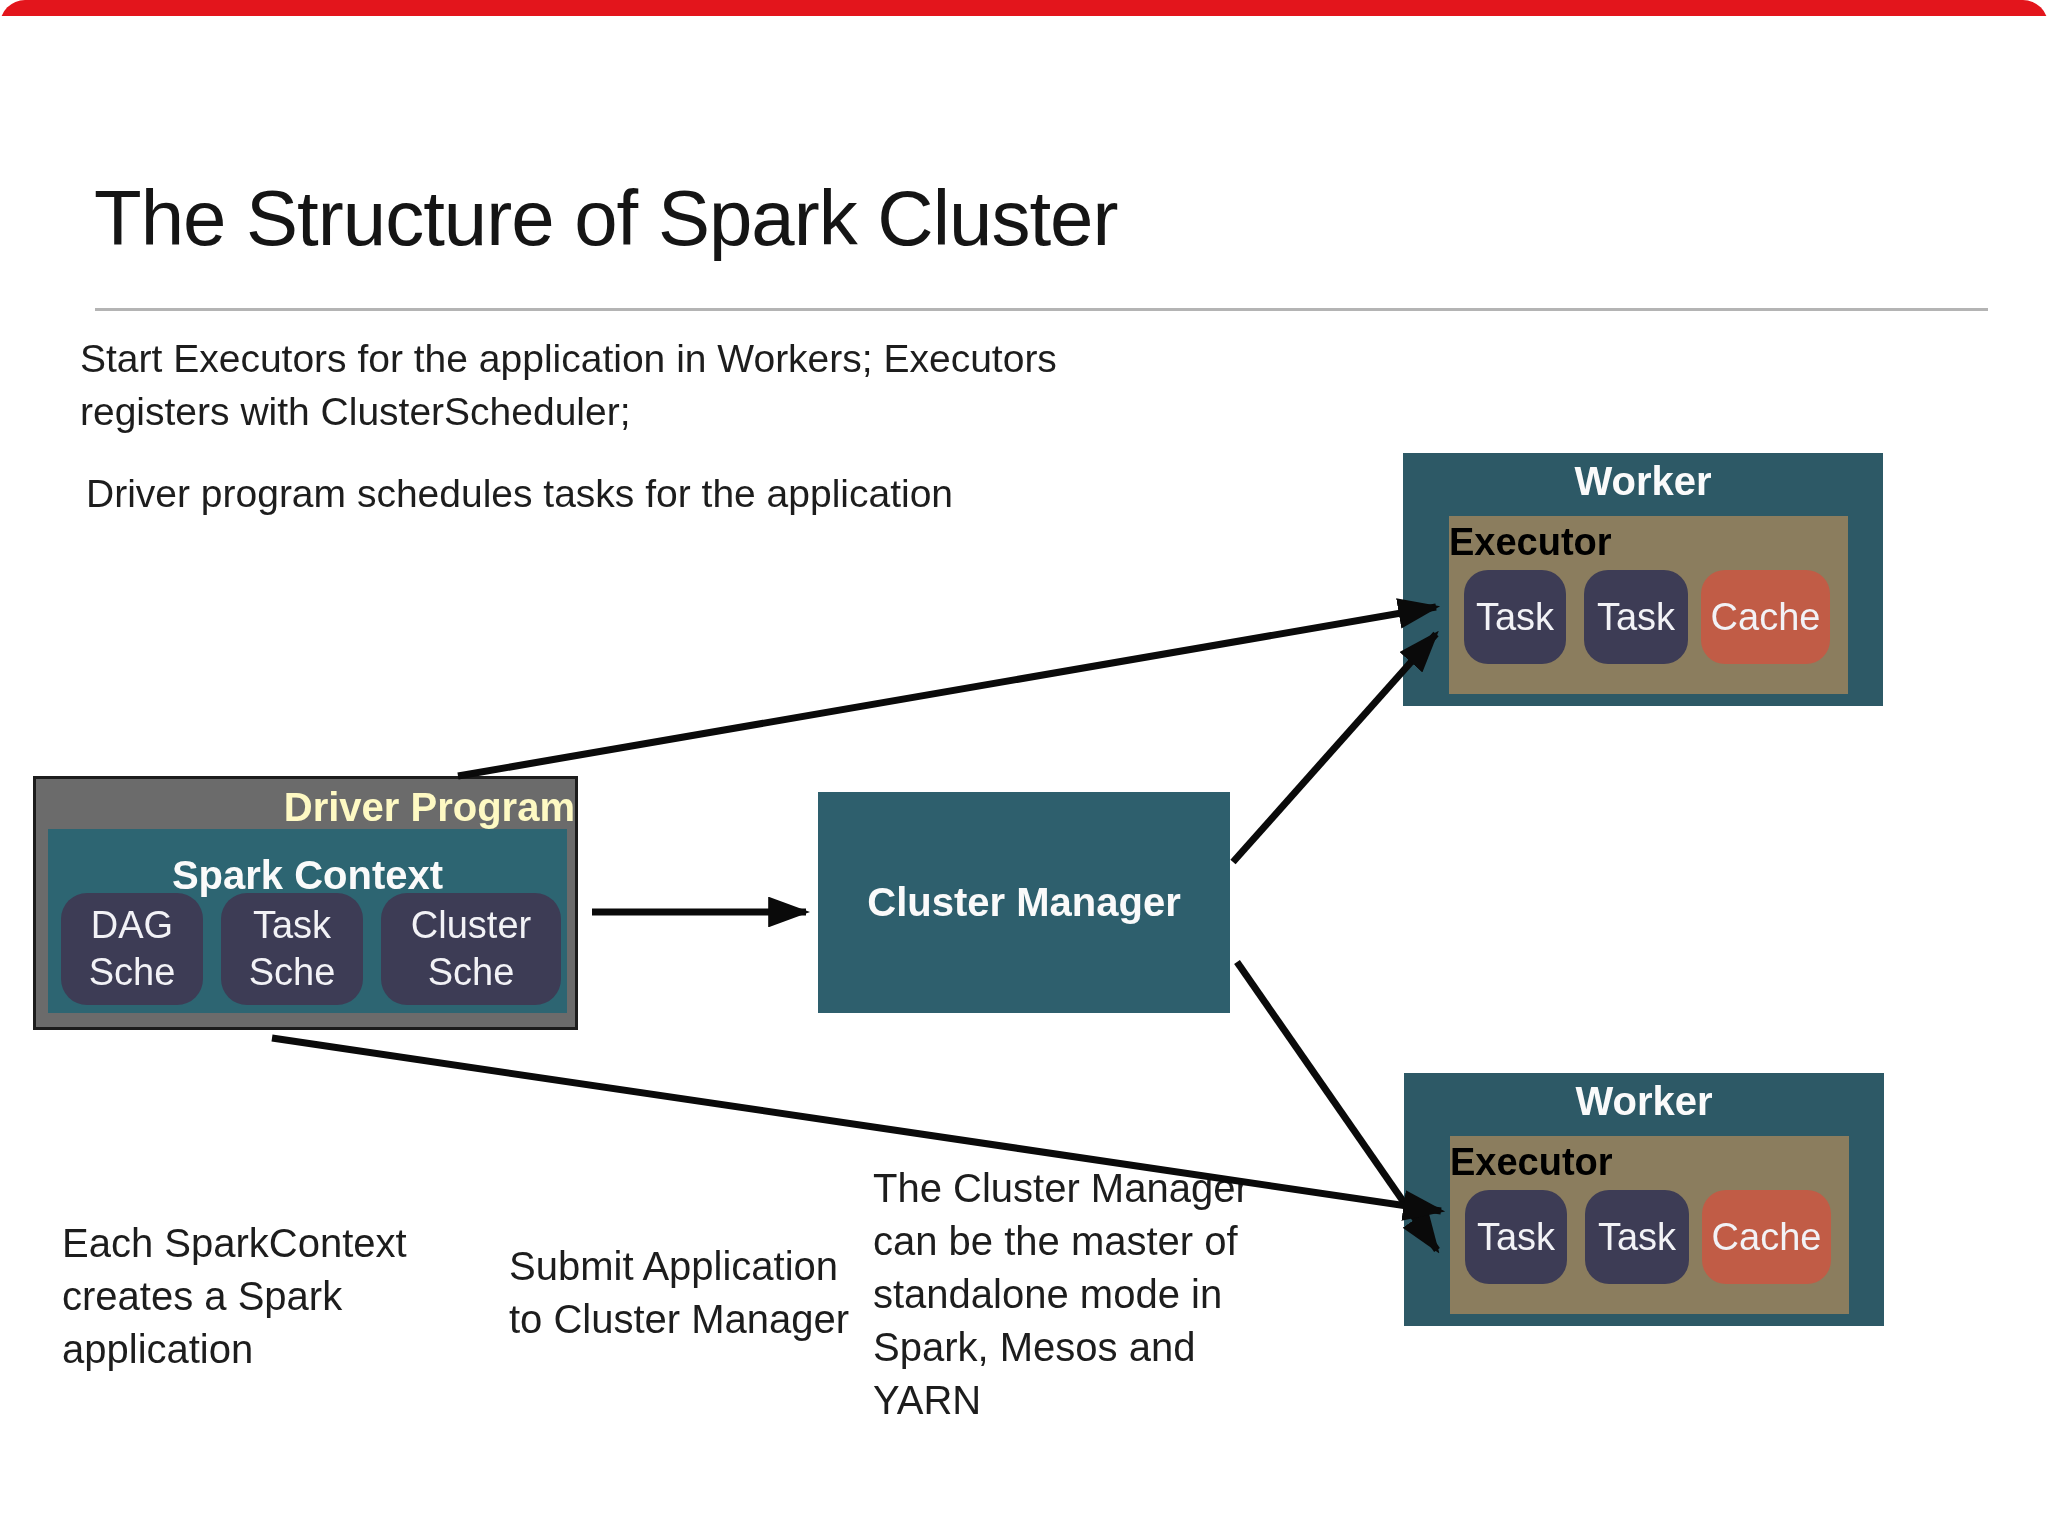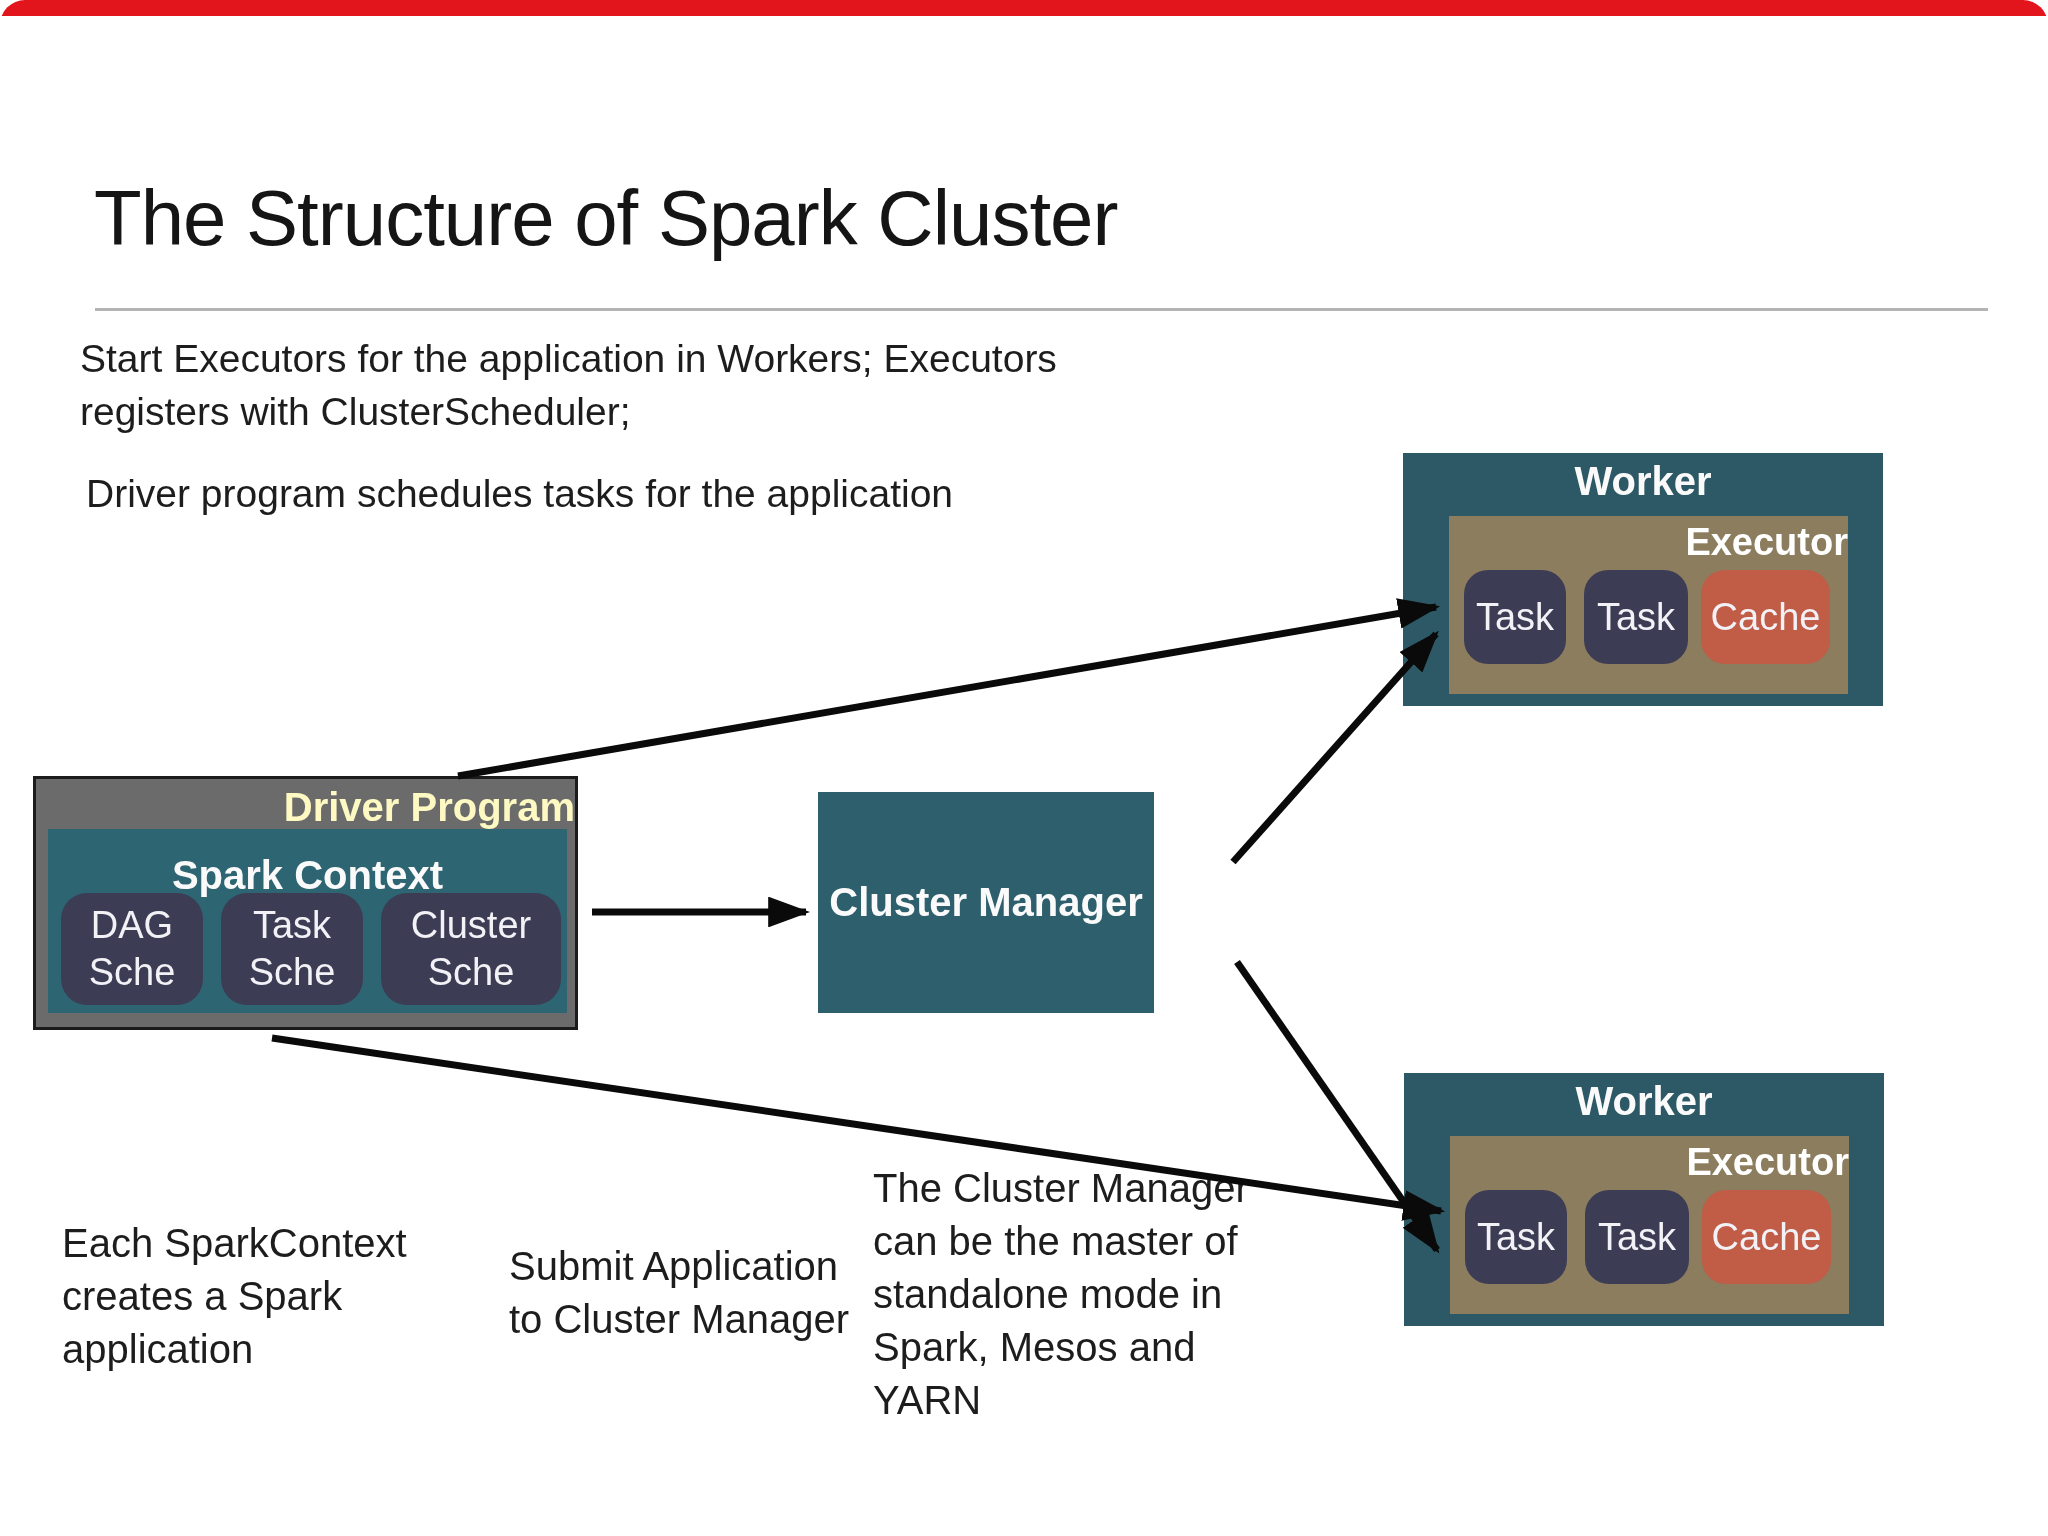--- a/index.html
+++ b/index.html
@@ -35,38 +35,38 @@
     position:absolute;top:64px;height:112px;border-radius:26px;
     background:var(--scheduler_bg,#3d3c55);color:#f2f2f6;font-size:38px;line-height:47px;
     display:flex;align-items:center;justify-content:center;text-align:center;padding:0 10px;box-sizing:border-box;
   }
   .sched-1{left:13px;width:142px;}
   .sched-2{left:173px;width:142px;}
   .sched-3{left:333px;width:180px;}
 
   
   .cluster-box{
-    position:absolute;left:818px;top:792px;width:336px;height:221px;
+    position:absolute;left:818px;top:792px;width:412px;height:221px;
     background:var(--cluster_manager_bg,#2e5f6d);
     display:flex;align-items:center;justify-content:center;
   }
   .cluster-label{font-size:40px;font-weight:700;color:#fafafa;}
 
   
   .worker-box{
     position:absolute;width:480px;height:253px;background:var(--worker_bg,#2d5966);
   }
   .worker-top{left:1403px;top:453px;}
   .worker-bottom{left:1404px;top:1073px;}
   .worker-title{margin-top:6px;text-align:center;font-size:40px;font-weight:700;color:#fafafa;}
   .executor-box{
     position:absolute;left:46px;top:63px;width:399px;height:178px;
     background:var(--executor_bg,#8b7d5e);
   }
-  .executor-title{margin-top:5px;text-align:right;font-size:38px;font-weight:700;color:#ffffff;}
+  .executor-title{margin-top:5px;text-align:left;font-size:38px;font-weight:700;color:#000000;}
   .exec-chip{
     position:absolute;top:54px;height:94px;border-radius:24px;color:#f2f2f6;font-size:38px;
     display:flex;align-items:center;justify-content:center;
   }
   .task-1{left:15px;width:102px;background:var(--task_bg,#3d3c55);}
   .task-2{left:135px;width:104px;background:var(--task_bg,#3d3c55);}
   .cache-chip{left:252px;width:129px;background:var(--cache_bg,#c15c46);}
 
   .arrows{position:absolute;left:0;top:0;width:2048px;height:1536px;pointer-events:none;}
   .arrows line{stroke:var(--arrow,#0a0a0a);stroke-width:7;}

